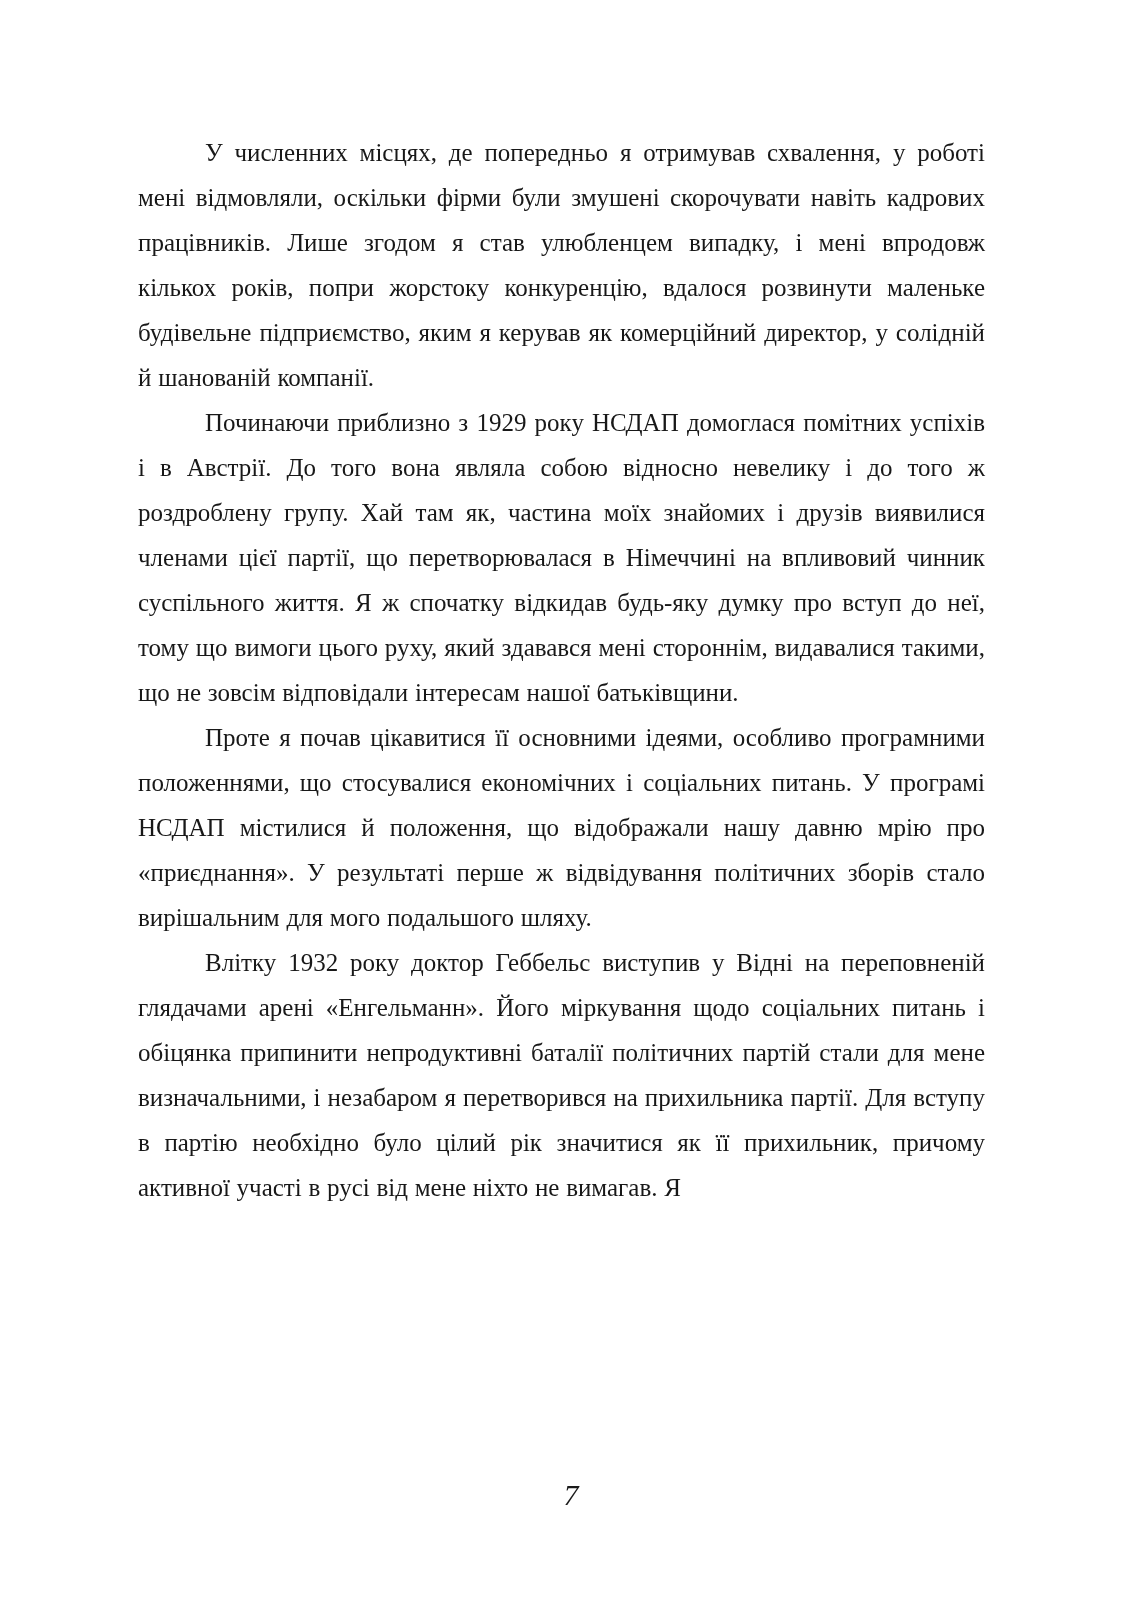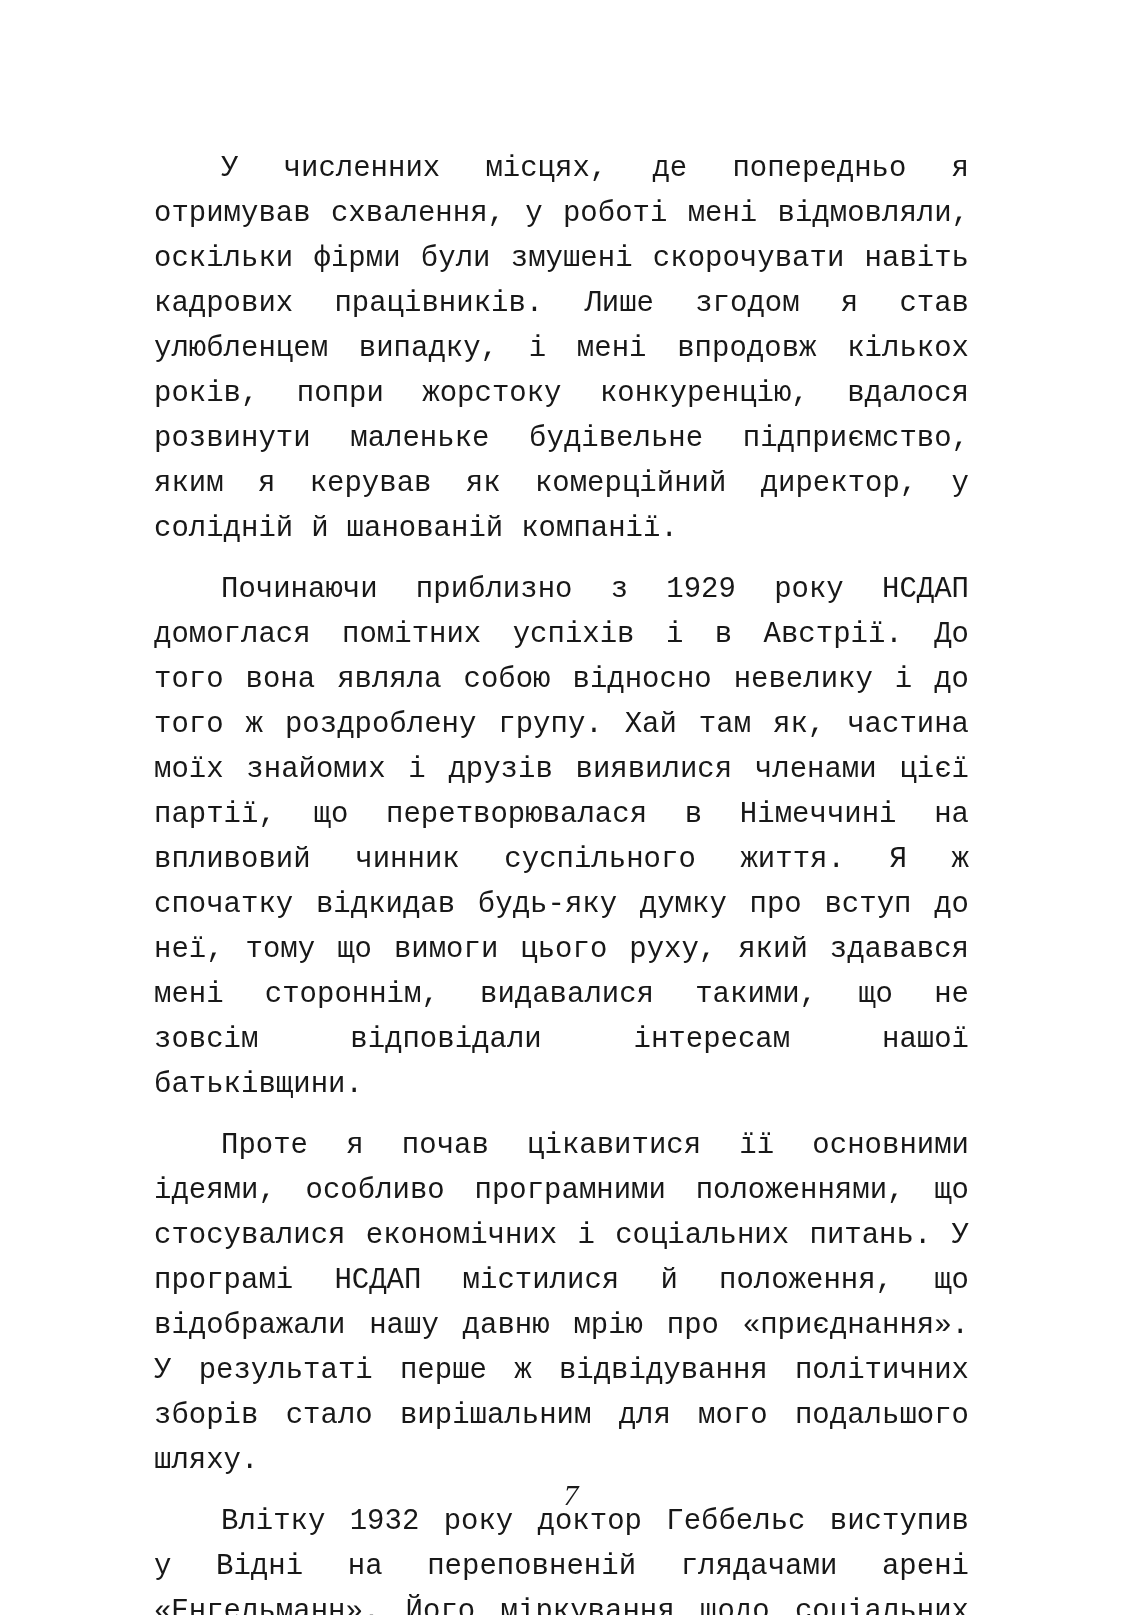--- a/index.html
+++ b/index.html
@@ -20,25 +20,25 @@
   }
 
   .text-column {
     position: absolute;
     left: 138px;
     top: 130px;
     width: 847px;
   }
 
   .body-paragraph {
-    margin: 16px;
+    margin: 0;
     text-indent: 67px;
     text-align: justify;
-    font-family: Liberation Mono, monospace;
-    font-size: 29px;
+    font-family: Liberation Serif, serif;
+    font-size: 25px;
     line-height: 45px;
     color: #181818;
     -webkit-hyphens: auto;
     hyphens: auto;
     word-spacing: 0.02em;
   }
 
   .body-paragraph + .body-paragraph {
     margin-top: 0;
   }

